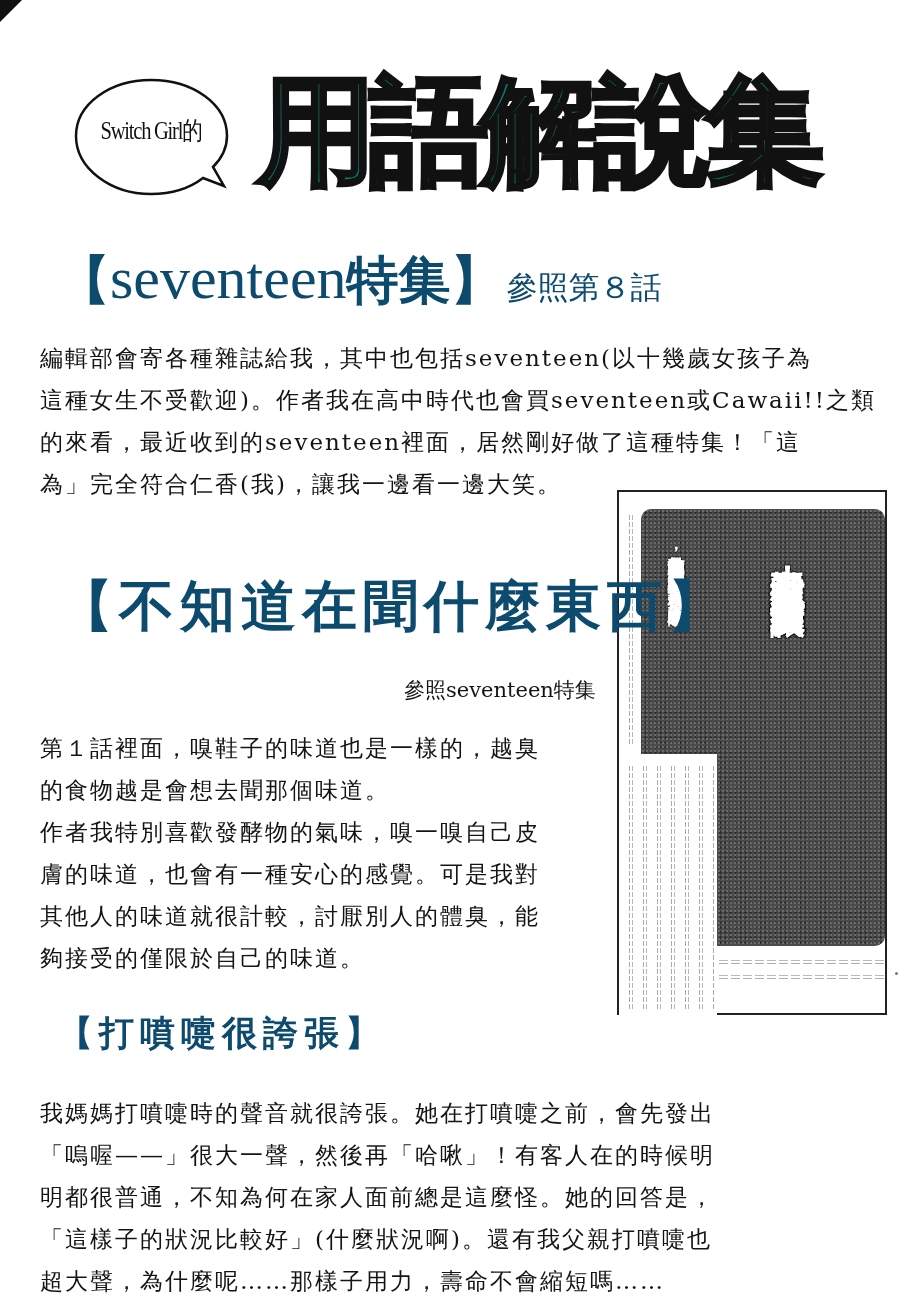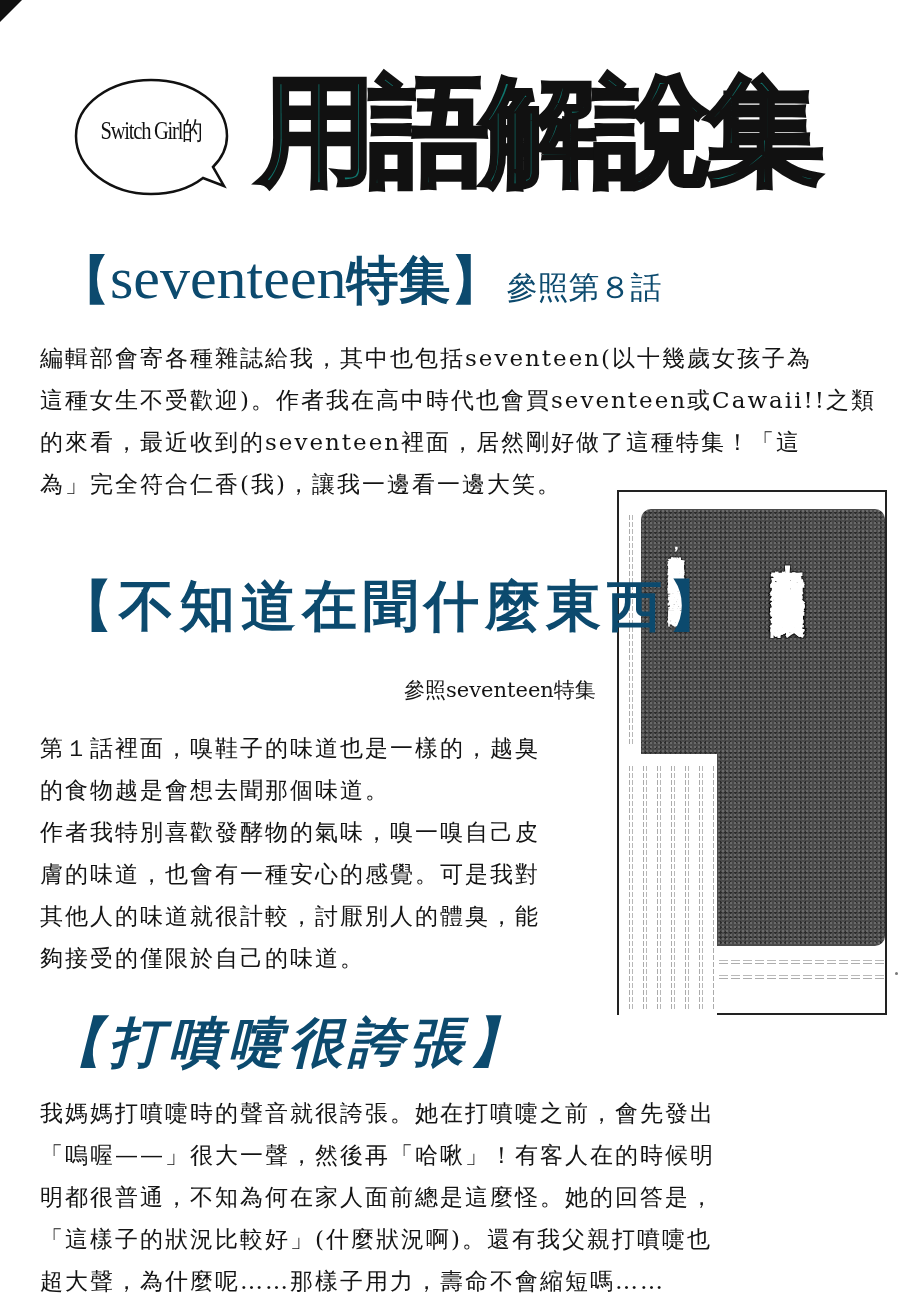--- a/index.html
+++ b/index.html
@@ -13,21 +13,21 @@
                  font-family:"Liberation Serif",serif; font-size:25px; letter-spacing:-1.5px;
                  transform:scaleX(0.82); color:#111; white-space:nowrap; }
   .main-title { position:absolute; left:258px; top:72px; font-family:"DejaVu Sans",sans-serif;
                 font-size:118px; font-weight:bold; letter-spacing:-6px; line-height:1;
                 color:#0f766e; -webkit-text-stroke:4px #111; white-space:nowrap; }
   .heading { position:absolute; font-weight:bold; color:#0c4a6e; white-space:nowrap; line-height:1; }
   .h1 { left:58px; top:248px; font-size:52px; }
   .h1 .en { font-family:"Liberation Serif",serif; font-weight:normal; font-size:60px; }
   .h1 .ref { font-size:31px; font-weight:normal; margin-left:4px; }
   .h2 { left:58px; top:578px; font-size:55px; letter-spacing:6px; }
-  .h3 { left:49px; top:1015px; font-size:54px; letter-spacing:6px;font-style:italic; }
+  .h3 { left:58px; top:1015px; font-size:35px; letter-spacing:6px; }
   .ref2 { position:absolute; left:372px; top:676px; font-size:21px; white-space:nowrap;margin-left:32px; }
   .para { position:absolute; font-size:23px; line-height:42px; letter-spacing:2px; white-space:nowrap; }
   .p1 { left:40px; top:337px; }
   .p2 { left:40px; top:727px; }
   .p3 { left:40px; top:1092px; }
   .para .ln { display:block; }
 
   .clip { position:absolute; left:617px; top:490px; width:270px; height:525px;
           border:2px solid #222; background:#fff; box-sizing:border-box; }
   .clip-dark { position:absolute; left:22px; top:17px; width:244px; height:437px;

